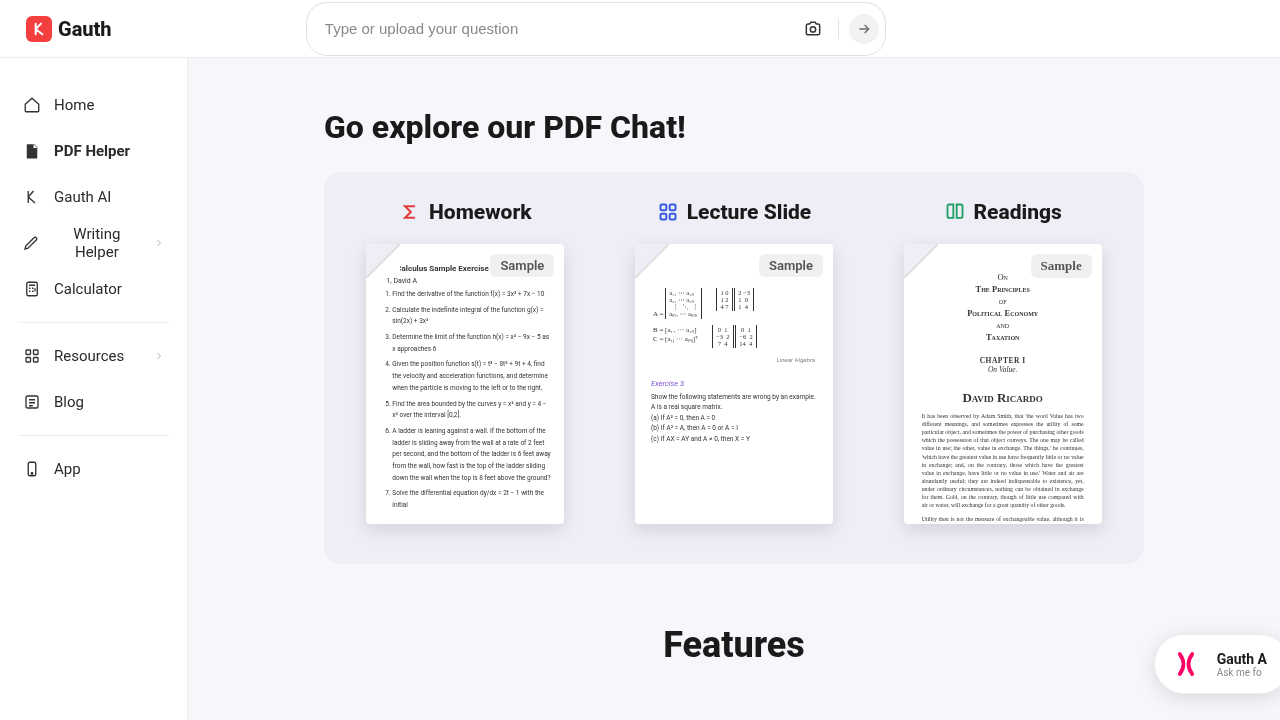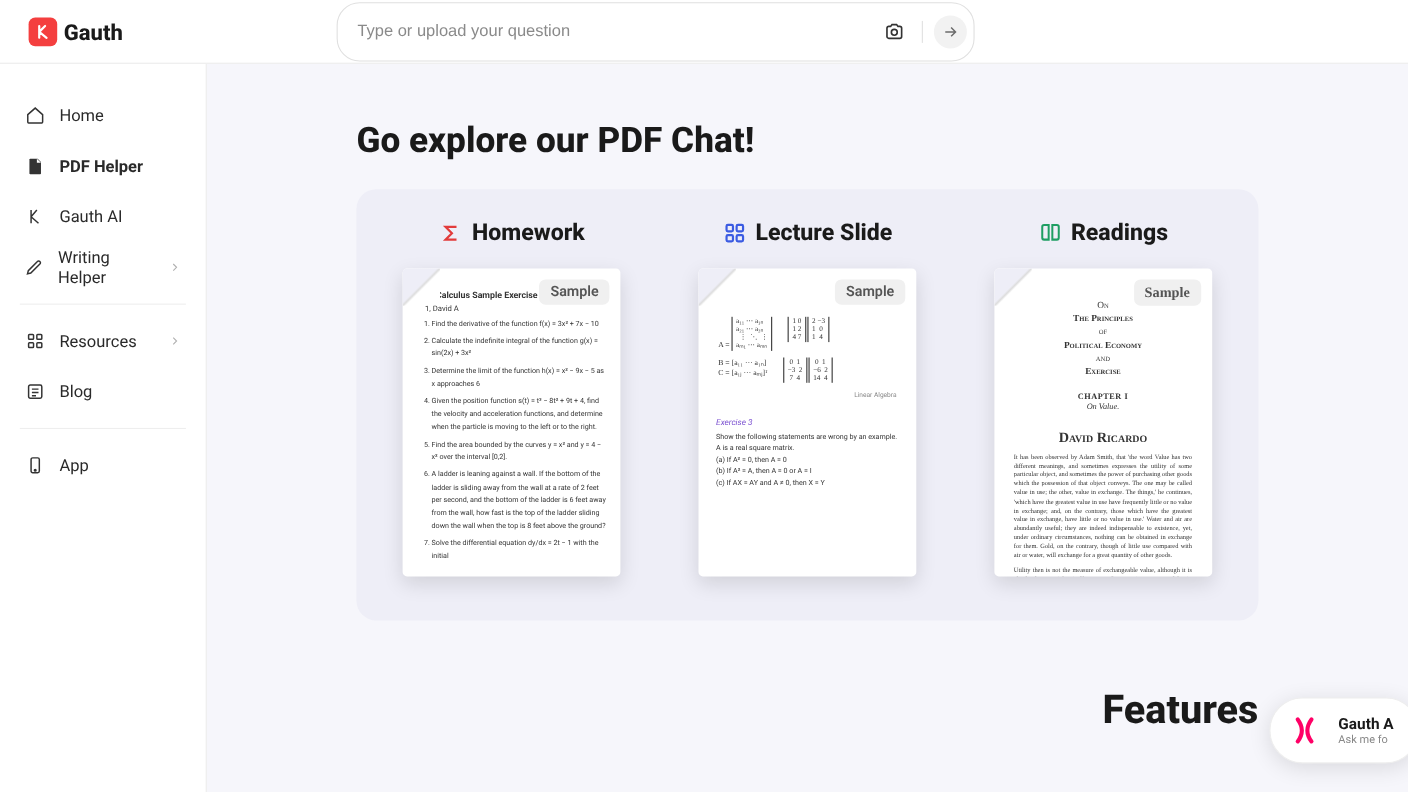--- a/index.html
+++ b/index.html
@@ -11,32 +11,32 @@
   .logo-mark { width: 26px; height: 26px; border-radius: 6px; background: #f43f3f; display: flex; align-items: center; justify-content: center; color: #fff; font-weight: 900; font-size: 16px; }
   .search-wrap { margin-left: auto; margin-right: auto; }
   .search { width: 580px; height: 54px; border: 1px solid #e0e0e0; border-radius: 21px; display: flex; align-items: center; padding: 0 6px 0 18px; gap: 10px; background: #fff; }
   .search input { flex: 1; border: none; outline: none; font-size: 15px; color: #333; background: transparent; }
   .search input::placeholder { color: #8a8a8a; }
   .cam-btn { width: 30px; height: 30px; display: flex; align-items: center; justify-content: center; background: none; border: none; cursor: pointer; color: #333; }
   .divider-v { width: 1px; height: 20px; background: #e0e0e0; }
   .go-btn { width: 30px; height: 30px; border-radius: 50%; background: #f2f2f2; border: none; display: flex; align-items: center; justify-content: center; cursor: pointer; color: #6b6b6b; }
 
   
-  .sidebar { position: fixed; top: 58px; left: 0; width: 188px; bottom: 0; border-right: 1px solid #ececec; padding: 24px 12px; background: #fff; }
+  .sidebar { position: fixed; top: 58px; left: 0; width: 188px; bottom: 0; border-right: 1px solid #ececec; padding: 24px 12px; background: #fff; text-align: center; }
   .nav-item { display: flex; align-items: center; height: 46px; padding: 0 10px; border-radius: 10px; font-size: 15px; color: #2a2a2a; cursor: pointer; gap: 12px; position: relative; }
   .nav-item.active { font-weight: 700; }
   .nav-item .chev { margin-left: auto; color: #b0b0b0; }
   .nav-icon { width: 20px; height: 20px; display: flex; align-items: center; justify-content: center; color: #333; }
   .nav-sep { height: 1px; background: #eee; margin: 10px 6px; }
 
   
   .main { margin-left: 188px; padding-top: 58px; min-height: 100vh; background: #f6f6fb; }
   .content { max-width: 820px; margin: 0 auto; padding: 30px 0 0 0; }
   h1.section { font-size: 32px; font-weight: 800; margin: 20px 0 26px; color: #1a1a1a; }
-  h1.center { text-align: right; font-size: 36px; font-weight: 800; margin: 60px 0 40px; }
+  h1.center { text-align: center; font-size: 36px; font-weight: 800; margin: 60px 0 40px; }
 
   .cards { background: #eeeef7; border-radius: 18px; padding: 28px 22px 40px; display: flex; gap: 30px; justify-content: space-between; }
   .card { flex: 1; display: flex; flex-direction: column; align-items: center; }
   .card-title { display: flex; align-items: center; gap: 8px; font-size: 21px; font-weight: 800; margin-bottom: 20px; }
   .card-title .ci { width: 22px; height: 22px; display: flex; align-items: center; justify-content: center; }
 
   .doc { width: 198px; height: 280px; background: #fff; border-radius: 4px; box-shadow: 0 6px 18px rgba(0,0,0,0.12); position: relative; padding: 14px 12px; font-size: 7px; color: #333; overflow: hidden; cursor: pointer; }
   .sample-badge { position: absolute; top: 10px; right: 10px; background: #f0f0f0; color: #555; font-size: 13px; font-weight: 600; padding: 4px 10px; border-radius: 6px; }
   .fold { position: absolute; top: 0; left: 0; width: 34px; height: 34px; background: linear-gradient(135deg, #eeeef7 50%, transparent 50%); }
   .fold::after { content: ""; position: absolute; top: 0; left: 0; width: 34px; height: 34px; background: linear-gradient(135deg, transparent 46%, #ddd 50%, #fff 54%); border-bottom-right-radius: 6px; }
@@ -131,20 +131,29 @@
       <svg width="18" height="18" viewBox="0 0 24 24" fill="none" stroke="currentColor" stroke-width="1.8">
           <path d="M4 20 L8 19 L19 8 a2 2 0 0 0 0-3 a2 2 0 0 0-3 0 L5 16 Z"></path>
         </svg>
     </span>
     <span>Writing Helper</span>
     <span class="chev">
       <svg width="12" height="12" viewBox="0 0 24 24" fill="none" stroke="currentColor" stroke-width="2">
           <path d="M9 6 L15 12 L9 18"></path>
         </svg>
     </span>
+  </div>
+  <div class="nav-item">
+    <span class="nav-icon">
+      <svg width="18" height="18" viewBox="0 0 24 24" fill="none" stroke="currentColor" stroke-width="1.8">
+          <rect x="5" y="3" width="14" height="18" rx="2"></rect>
+          <path d="M8 7 h8 M8 11 h2 M12 11 h2 M8 15 h2 M12 15 h2 M16 11 v4"></path>
+        </svg>
+    </span>
+    <span>Calculator</span>
   </div>
   <div class="nav-sep"></div>
   <div class="nav-item">
     <span class="nav-icon">
       <svg width="18" height="18" viewBox="0 0 24 24" fill="none" stroke="currentColor" stroke-width="1.8">
           <rect x="4" y="4" width="6" height="6" rx="1"></rect>
           <rect x="14" y="4" width="6" height="6" rx="1"></rect>
           <rect x="4" y="14" width="6" height="6" rx="1"></rect>
           <rect x="14" y="14" width="6" height="6" rx="1"></rect>
         </svg>
@@ -252,21 +261,21 @@
         </div>
         <div class="doc doc-read">
           <div class="fold"></div>
           <div class="sample-badge">Sample</div>
           <div style="height:12px"></div>
           <div class="line">On</div>
           <div class="line" style="font-weight:700">The Principles</div>
           <div class="line">of</div>
           <div class="line" style="font-weight:700">Political Economy</div>
           <div class="line">and</div>
-          <div class="line" style="font-weight:700">Exercise</div>
+          <div class="line" style="font-weight:700">Taxation</div>
           <div class="chap">CHAPTER I</div>
           <div class="ov">On Value.</div>
           <div class="auth">David Ricardo</div>
           <div class="para">It has been observed by Adam Smith, that 'the word Value has two different meanings, and sometimes expresses the utility of some particular object, and sometimes the power of purchasing other goods which the possession of that object conveys. The one may be called value in use; the other, value in exchange. The things,' he continues, 'which have the greatest value in use have frequently little or no value in exchange; and, on the contrary, those which have the greatest value in exchange, have little or no value in use.' Water and air are abundantly useful; they are indeed indispensable to existence, yet, under ordinary circumstances, nothing can be obtained in exchange for them. Gold, on the contrary, though of little use compared with air or water, will exchange for a great quantity of other goods.</div>
           <div class="para">Utility then is not the measure of exchangeable value, although it is absolutely essential to it. If a commodity were in no way useful,—in other words, if it could in no way contribute to our gratification,—it would be destitute of exchangeable value.</div>
         </div>
       </div>
 
     </div>
 

